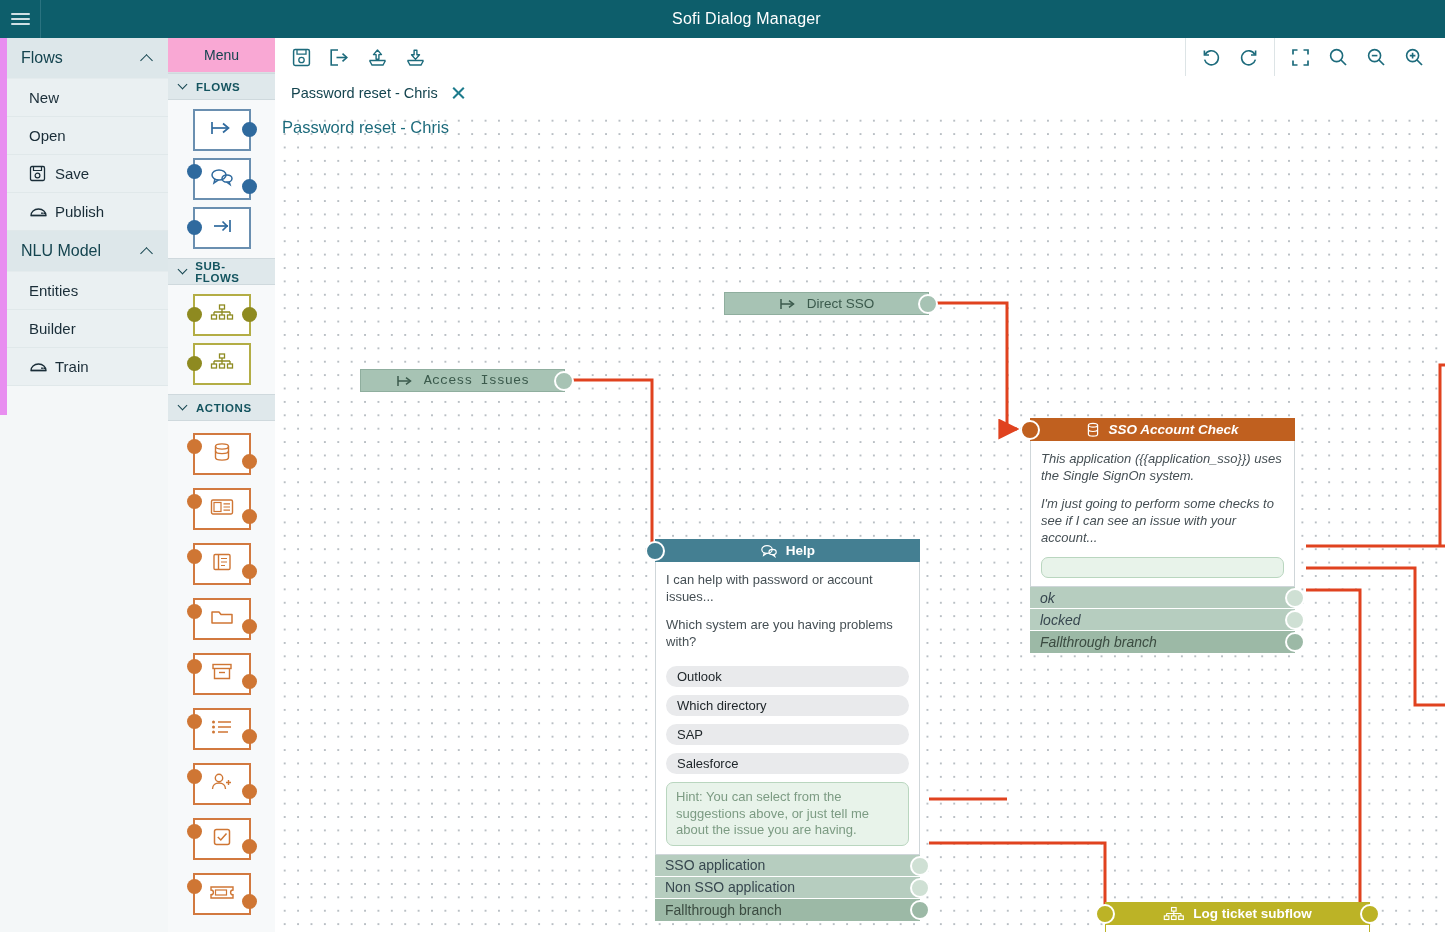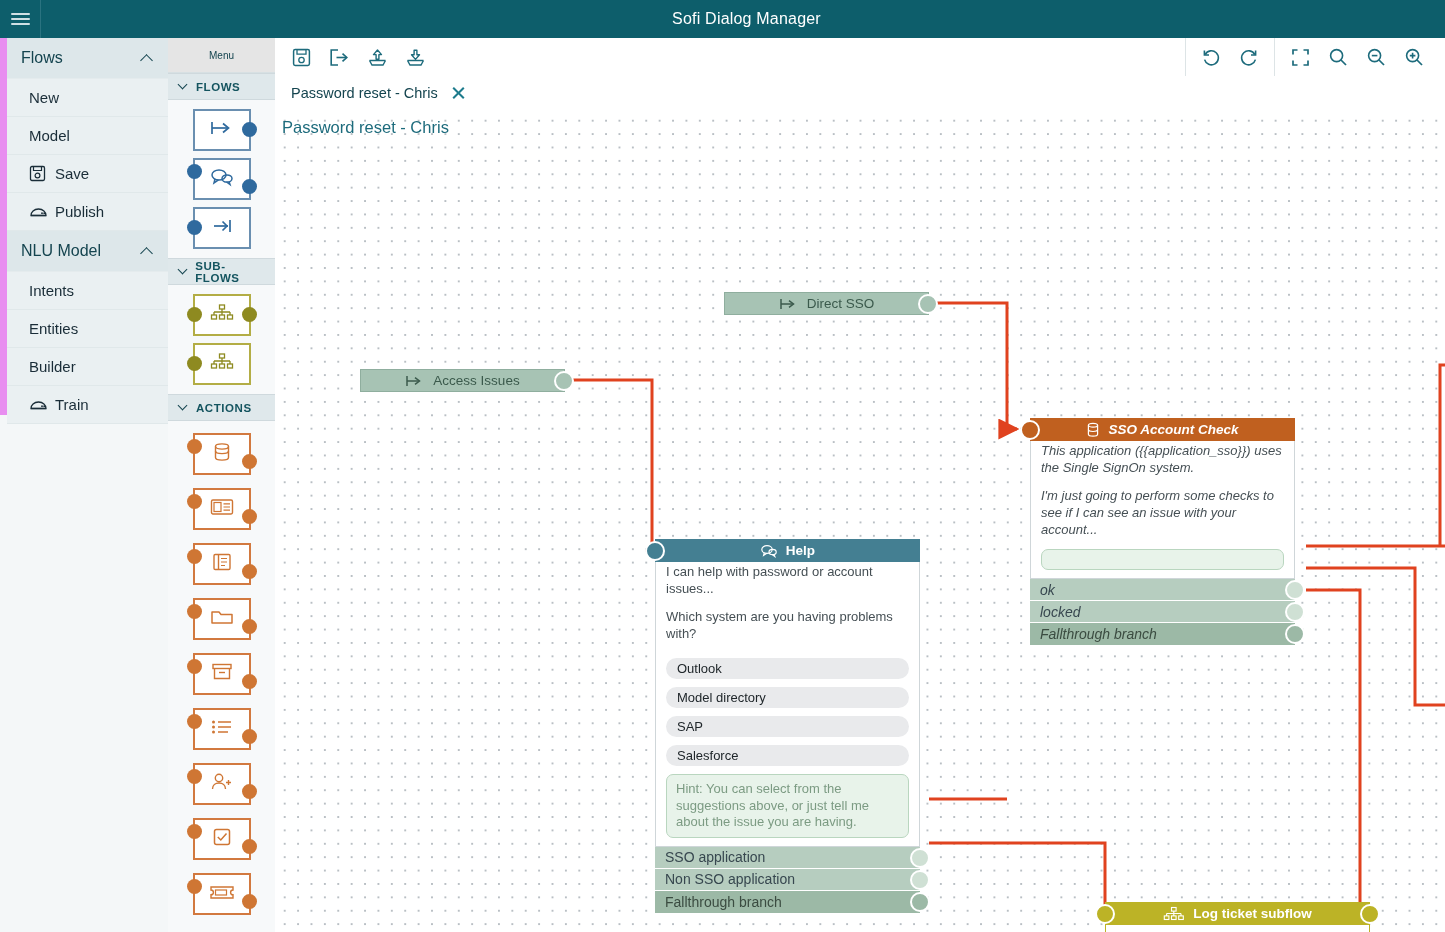--- a/index.html
+++ b/index.html
@@ -32,22 +32,22 @@
     border-left:1.6px solid #14444f;border-top:1.6px solid #14444f;transform:rotate(45deg);}
   .chev.down:before{top:0px;transform:rotate(225deg);}
   .lsb-item{height:37px;background:#eaf0f2;display:flex;align-items:center;
     padding:0 22px;color:#1a2d38;font-size:15px;border-bottom:1px solid #e0e8ea;cursor:pointer;gap:9px;}
   .micon{width:17px;height:17px;flex:0 0 17px;}
   .micon svg{display:block;}
 
   
   .palette{position:absolute;left:168px;top:38px;width:107px;height:894px;background:#f7f9fa;
     border-right:1px solid #cfd9dd;}
-  .pal-menu{height:34px;background:#e5e5e5;display:flex;align-items:center;justify-content:center;
-    color:#14444f;font-size:10px;border-bottom:1px solid #d7e0e3;cursor:pointer;}
+  .pal-menu{height:34px;background:#f9a8d4;display:flex;align-items:center;justify-content:center;
+    color:#14444f;font-size:14px;border-bottom:1px solid #d7e0e3;cursor:pointer;}
   .pal-sec{height:25px;background:#dfe8eb;display:flex;align-items:center;gap:7px;
     padding:0 10px;color:#14545f;font-size:11.5px;font-weight:bold;letter-spacing:.55px;
     border-top:1px solid #cfd9dd;border-bottom:1px solid #cfd9dd;cursor:pointer;}
   .pal-sec .chev{width:11px;height:11px;}
   .pal-sec .chev:before{width:6px;height:6px;border-width:1.5px;}
   .pal-body{padding:9px 0 9px 0;display:flex;flex-direction:column;align-items:center;gap:7px;}
   .pnode{position:relative;width:54px;height:38px;background:#ffffff;border:2px solid #6a8fb0;
     display:flex;align-items:center;justify-content:center;cursor:grab;}
   .pnode.olive{border-color:#b3ad45;}
   .pnode.orange{border-color:#d2793f;}
@@ -103,21 +103,21 @@
     color:#3b5a4c;font-size:13.5px;}
   .flowbar .fport{position:absolute;width:20px;height:20px;border-radius:50%;
     background:#a7c3b4;border:2px solid #ffffff;box-sizing:border-box;right:-10px;top:1px;}
   .arrowin{width:16px;height:12px;}
 
   
   .msgnode{width:265px;}
   .msgnode .nhead{background:#447f92;}
   .msgnode .port{background:#447f92;}
   .nbody{background:#ffffff;border:1px solid #cfd6d9;border-top:none;box-sizing:border-box;
-    padding:1px 10px 8px 10px;}
+    padding:9px 10px 8px 10px;}
   .ntext{color:#454f54;font-size:13px;line-height:17px;margin-bottom:11px;}
   .ntext:last-child{margin-bottom:0;}
   .chip{background:#e9eaec;border-radius:11px;padding:3px 11px;color:#20272b;font-size:13px;
     margin-bottom:8px;}
   .hintbox{border:1px solid #b9d6bf;border-radius:7px;background:#e8f3ea;
     padding:6px 9px;color:#7c9b83;font-size:13px;line-height:16.5px;margin-top:0;}
   .inputbox{border:1px solid #b9d6bf;border-radius:7px;background:#e8f3ea;height:19px;margin-top:4px;}
 
   .branches{}
   .branch{position:relative;height:22px;display:flex;align-items:center;
@@ -160,21 +160,21 @@
   <div class="lsb" style="position:absolute;left:7px;top:38px;width:161px;">
 
     <div class="lsb-group-hdr">
       <span class="gl">Flows</span>
       <span class="chev"></span>
     </div>
     <div class="lsb-item">
       <span>New</span>
     </div>
     <div class="lsb-item">
-      <span>Model</span>
+      <span>Open</span>
     </div>
     <div class="lsb-item">
       <span class="micon">
         <svg width="17" height="17" viewBox="0 0 17 17">
             <rect x="1.5" y="1.5" width="14" height="14" rx="1.4" fill="none" stroke="#1a2d38" stroke-width="1.3"></rect>
             <path d="M4.5 1.5 h8 v4 h-8z" fill="none" stroke="#1a2d38" stroke-width="1.2"></path>
             <circle cx="8.5" cy="10.5" r="2.4" fill="none" stroke="#1a2d38" stroke-width="1.2"></circle>
           </svg>
       </span>
       <span>Save</span>
@@ -189,23 +189,20 @@
           </svg>
       </span>
       <span>Publish</span>
     </div>
 
     <div class="lsb-group-hdr">
       <span class="gl">NLU Model</span>
       <span class="chev"></span>
     </div>
     <div class="lsb-item">
-      <span>Intents</span>
-    </div>
-    <div class="lsb-item">
       <span>Entities</span>
     </div>
     <div class="lsb-item">
       <span>Builder</span>
     </div>
     <div class="lsb-item">
       <span class="micon">
         <svg width="19" height="17" viewBox="0 0 19 17">
             <path d="M2 12.5 C2 9 5 6 9.5 6 C14 6 17 9 17 12.5 Z" fill="none" stroke="#1a2d38" stroke-width="1.3"></path>
             <path d="M2 12.5 h15" stroke="#1a2d38" stroke-width="1.3"></path>
@@ -537,21 +534,21 @@
                 <path d="M2 1 v10" stroke="#3b5a4c" stroke-width="1.5"></path>
                 <path d="M2 6 h12" stroke="#3b5a4c" stroke-width="1.5"></path>
                 <path d="M10 2.6 L14.5 6 L10 9.4" fill="none" stroke="#3b5a4c" stroke-width="1.5"></path>
               </svg>
           </span>
           <span>Direct SSO</span>
           <span class="fport"></span>
         </div>
       </div>
 
-      <div class="node" style="left:85px;top:259px;width:205px;">
+      <div class="node" style="left:85px;top:259px;width:205px;font-family:Liberation Mono, monospace;">
         <div class="flowbar" style="position:relative;">
           <span class="arrowin">
             <svg width="18" height="12" viewBox="0 0 18 12">
                 <path d="M2 1 v10" stroke="#3b5a4c" stroke-width="1.5"></path>
                 <path d="M2 6 h12" stroke="#3b5a4c" stroke-width="1.5"></path>
                 <path d="M10 2.6 L14.5 6 L10 9.4" fill="none" stroke="#3b5a4c" stroke-width="1.5"></path>
               </svg>
           </span>
           <span>Access Issues</span>
           <span class="fport"></span>
@@ -568,21 +565,21 @@
                 <path d="M14 10.2 L14.8 12.5 L12.2 10.6" fill="none" stroke="#ffffff" stroke-width="1.2"></path>
               </svg>
           </span>
           <span>Help</span>
           <span class="port l"></span>
         </div>
         <div class="nbody">
           <div class="ntext">I can help with password or account issues...</div>
           <div class="ntext" style="margin-bottom:16px;">Which system are you having problems with?</div>
           <div class="chip">Outlook</div>
-          <div class="chip">Model directory</div>
+          <div class="chip">Which directory</div>
           <div class="chip">SAP</div>
           <div class="chip">Salesforce</div>
           <div class="hintbox">Hint: You can select from the suggestions above, or just tell me about the issue you are having.</div>
         </div>
         <div class="branches">
           <div class="branch">
             <span>SSO application</span>
             <span class="bport"></span>
           </div>
           <div class="branch">

